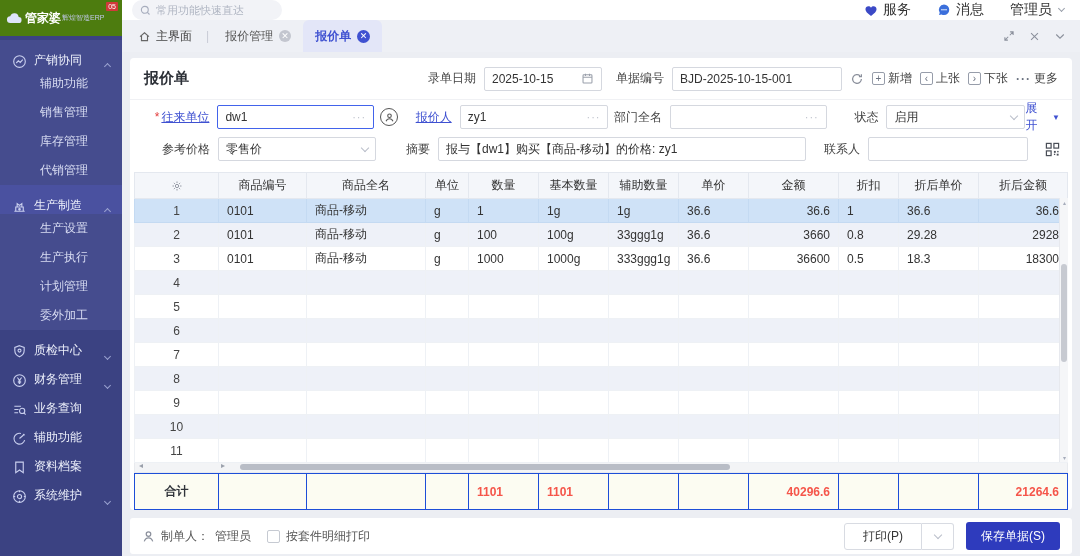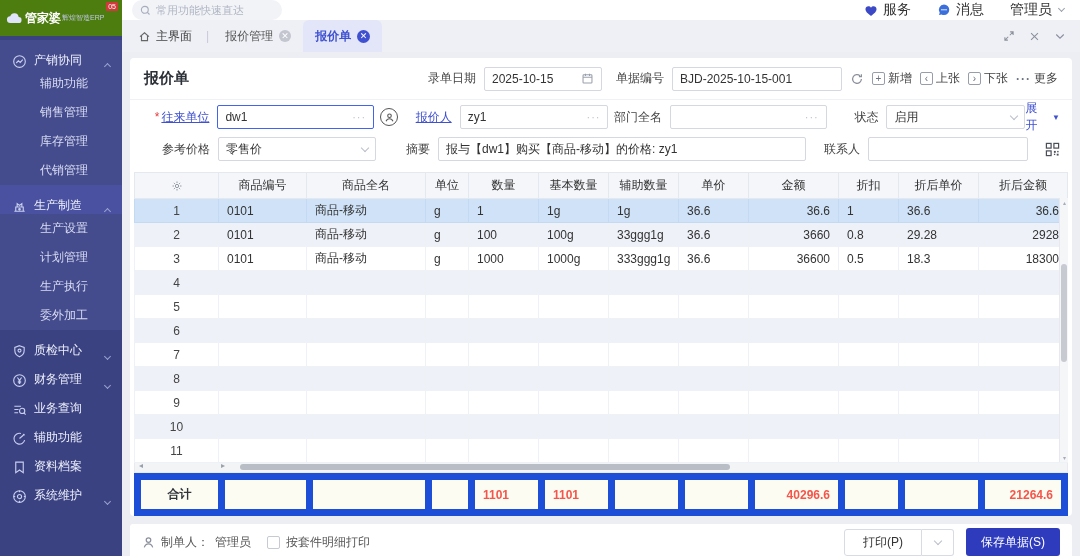--- a/index.html
+++ b/index.html
@@ -88,21 +88,21 @@
   tbody tr:nth-child(even) td { background:#eef1f8; }
   tbody tr.sel td { background:#cfe2f7; border-color:#c4daf2; }
   td.c-no, th.c-no { text-align:center; color:#444; }
   td.ar { text-align:right; }
   .hscroll { height:10px; background:#f3f4f6; border:1px solid #e8eaee; border-top:none; position:relative; }
   .hthumb { position:absolute; left:105px; top:1px; width:490px; height:6px; background:#b9bdc6; border-radius:3px; cursor:grab; }
   .harrow { position:absolute; top:-2px; font-size:8px; color:#9aa0ab; }
   .vscroll { position:absolute; top:26px; right:0; width:9px; height:264px; background:#f5f6f8; border-left:1px solid #e7e9ee; }
   .vthumb { position:absolute; top:66px; left:1px; width:6px; height:98px; background:#c7cad1; border-radius:3px; cursor:grab; }
   .varrow { position:absolute; left:1px; font-size:6px; color:#a7adbb; width:7px; text-align:center; }
-  .totals td { height:36px; background:#fcfcf2; border:7px solid #1d4ed8; padding:0 8px; font-size:12px; }
+  .totals td { height:36px; background:#fcfcf2; border:1px solid #1d4ed8; padding:0 8px; font-size:12px; }
   .totals .tlabel { text-align:center; font-weight:bold; color:#2f333a; }
   .red { color:#f5554a; font-weight:bold; }
 
   
   .footbar { margin-top:8px; height:36px; background:#fff; border-radius:3px; display:flex; align-items:center; padding:0 12px; }
   .foot-left { display:flex; align-items:center; gap:6px; color:#555; }
   .checkbox { width:13px; height:13px; border:1px solid #c6cad2; border-radius:2px; background:#fff; display:inline-block; cursor:pointer; margin-left:10px; }
   .foot-right { margin-left:auto; display:flex; align-items:center; }
   .btn-print { height:27px; padding:0 18px; background:#fff; border:1px solid #d8dbe2; border-radius:3px 0 0 3px; font-size:12px; color:#333; cursor:pointer; font-family:inherit; }
   .btn-caret { height:27px; width:32px; background:#fff; border:1px solid #d8dbe2; border-left:none; border-radius:0 3px 3px 0; cursor:pointer; display:inline-flex; align-items:center; justify-content:center; }
@@ -146,22 +146,22 @@
           <span class="nicon"><svg width="15" height="15" viewBox="0 0 16 16" fill="none" stroke="currentColor" stroke-width="1.2">
                 <path d="M2.5 13h11M4 13V8.5h8V13"></path>
                 <path d="M5.5 8.5V5l2.5 1.8L10.5 5v3.5"></path>
                 <circle cx="8" cy="11" r="0.8" fill="currentColor"></circle>
               </svg></span>
           <span class="nlabel">生产制造</span>
           <span class="chev up"></span>
         </div>
         <div class="nav-sub">
           <div class="nav-sub-item">生产设置</div>
+          <div class="nav-sub-item">生产执行</div>
           <div class="nav-sub-item">计划管理</div>
-          <div class="nav-sub-item">生产执行</div>
           <div class="nav-sub-item">委外加工</div>
         </div>
       </div>
 
       <div class="nav-group">
         <div class="nav-group-head">
           <span class="nicon"><svg width="15" height="15" viewBox="0 0 16 16" fill="none" stroke="currentColor" stroke-width="1.2">
                 <path d="M8 1.8l5 1.8v3.3c0 3-2 5.4-5 6.8-3-1.4-5-3.8-5-6.8V3.6z"></path>
                 <circle cx="8" cy="7" r="1.6"></circle>
               </svg></span>

